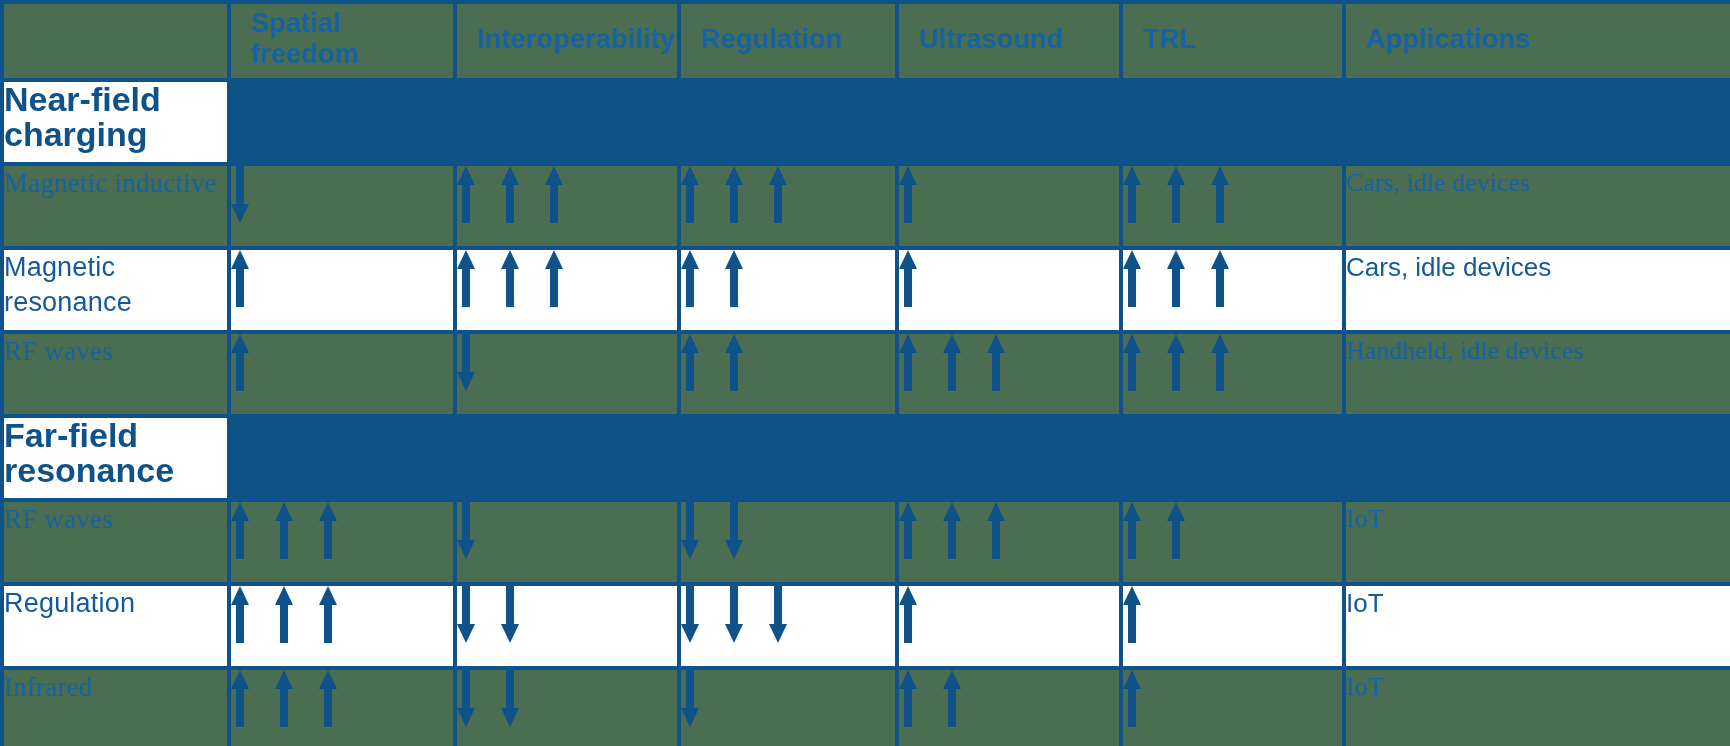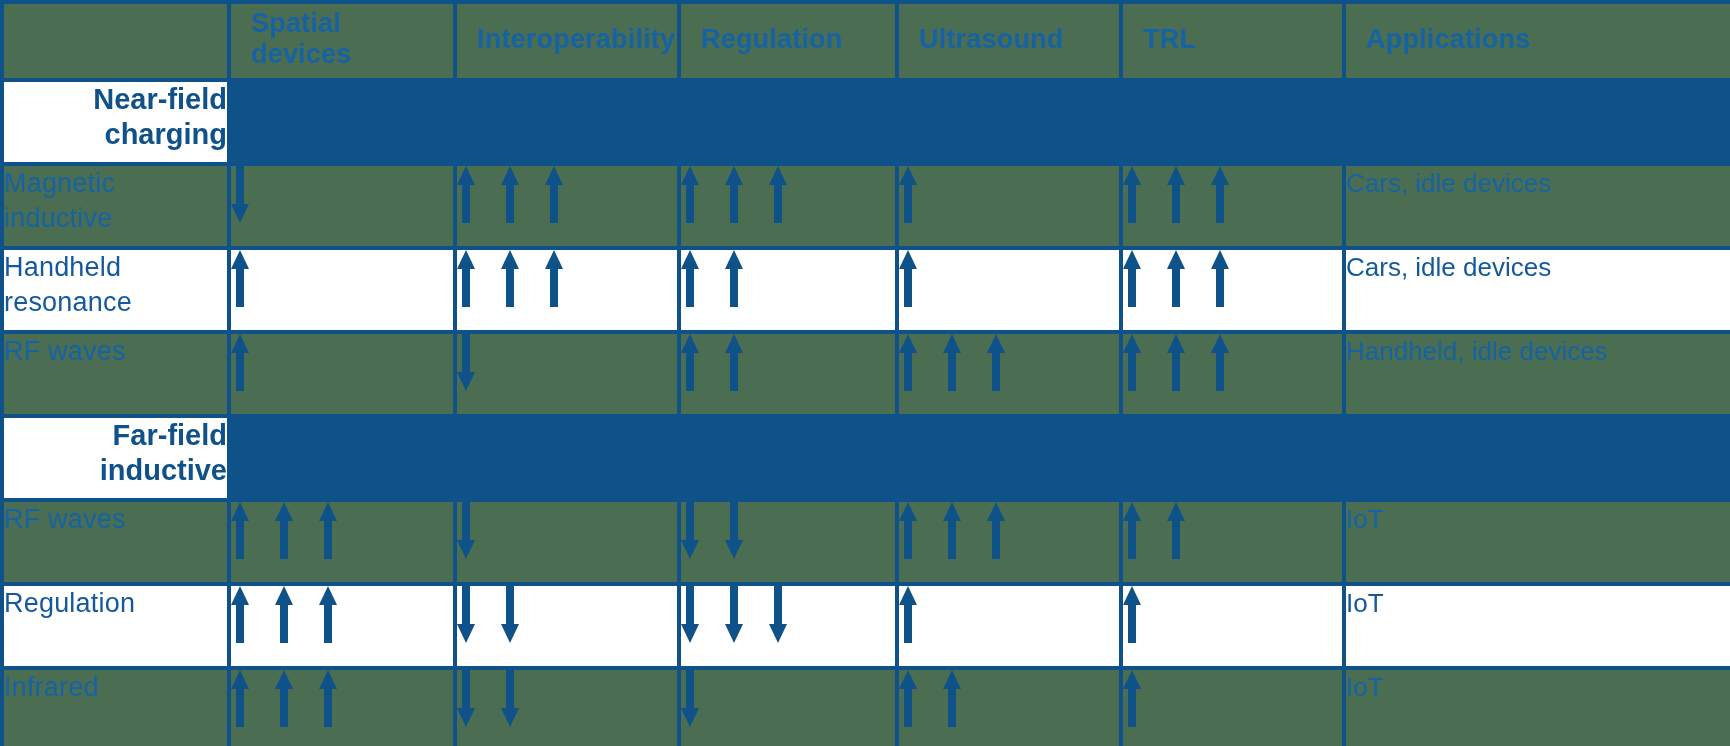--- a/index.html
+++ b/index.html
@@ -37,29 +37,28 @@
     padding:4px 8px 8px 20px;
     letter-spacing:0.2px;
   }
   tr.header-row th.corner{padding:0;}
   tr.header-row{height:58px;}
   
   tr.section-row{height:84px;}
   td.section-label{
     background:var(--white);
     color:var(--navy);
-    font-size:29px;font-weight:700;
+    font-size:34px;font-weight:700;
     line-height:35px;
     padding:12px 8px 8px 16px;
-    text-align:right;
   }
   td.section-bar{background:var(--navy);}
   
   tr.data-row{height:84px;}
-  tr.green-row td{background:var(--green);color:var(--blue);}
+  tr.green-row td{background:var(--green);color:var(--blue);font-family:Liberation Serif, serif;}
   tr.white-row td{background:var(--white);color:var(--darkblue);}
   td.lbl{
     font-size:27px;font-weight:400;
     line-height:35px;
     padding:10px 8px 8px 16px;
     letter-spacing:0.2px;
   }
   td.apps{
     font-size:26px;font-weight:400;
     line-height:34px;
@@ -80,21 +79,21 @@
         <col style="width:224px">
     <col style="width:218px">
         <col style="width:224px">
         <col style="width:223px">
     <col style="width:388px">
   </colgroup>
 
   <tbody>
         <tr class="header-row">
     <th class="corner"></th>
-    <th>Spatial devices</th>
+    <th>Spatial freedom</th>
     <th>Interoperability</th>
     <th>Regulation</th>
     <th>Ultrasound</th>
     <th>TRL</th>
     <th>Applications</th>
   </tr>
 
   <tr class="section-row">
     <td class="section-label">Near-field charging</td>
     <td class="section-bar" colspan="6"></td>
@@ -174,21 +173,21 @@
                 <svg width="18" height="57" viewBox="0 0 18 57">
                   <path d="M9 0 L18 19 L13 19 L13 57 L5 57 L5 19 L0 19 Z" fill="#0F5189"></path>
                 </svg>
               </span>
             </div>
           </td>
     <td class="apps">Cars, idle devices</td>
   </tr>
 
   <tr class="data-row white-row">
-    <td class="lbl">Handheld resonance</td>
+    <td class="lbl">Magnetic resonance</td>
     <td class="rate">
             <div class="arrow-box">
               <span>
                 <svg width="18" height="57" viewBox="0 0 18 57">
                   <path d="M9 0 L18 19 L13 19 L13 57 L5 57 L5 19 L0 19 Z" fill="#0F5189"></path>
                 </svg>
               </span>
             </div>
           </td>
     <td class="rate">
@@ -324,21 +323,21 @@
                 <svg width="18" height="57" viewBox="0 0 18 57">
                   <path d="M9 0 L18 19 L13 19 L13 57 L5 57 L5 19 L0 19 Z" fill="#0F5189"></path>
                 </svg>
               </span>
             </div>
           </td>
     <td class="apps">Handheld, idle devices</td>
   </tr>
 
   <tr class="section-row">
-    <td class="section-label">Far-field inductive</td>
+    <td class="section-label">Far-field resonance</td>
     <td class="section-bar" colspan="6"></td>
   </tr>
 
   <tr class="data-row green-row">
     <td class="lbl">RF waves</td>
     <td class="rate">
             <div class="arrow-box">
               <span>
                 <svg width="18" height="57" viewBox="0 0 18 57">
                   <path d="M9 0 L18 19 L13 19 L13 57 L5 57 L5 19 L0 19 Z" fill="#0F5189"></path>

